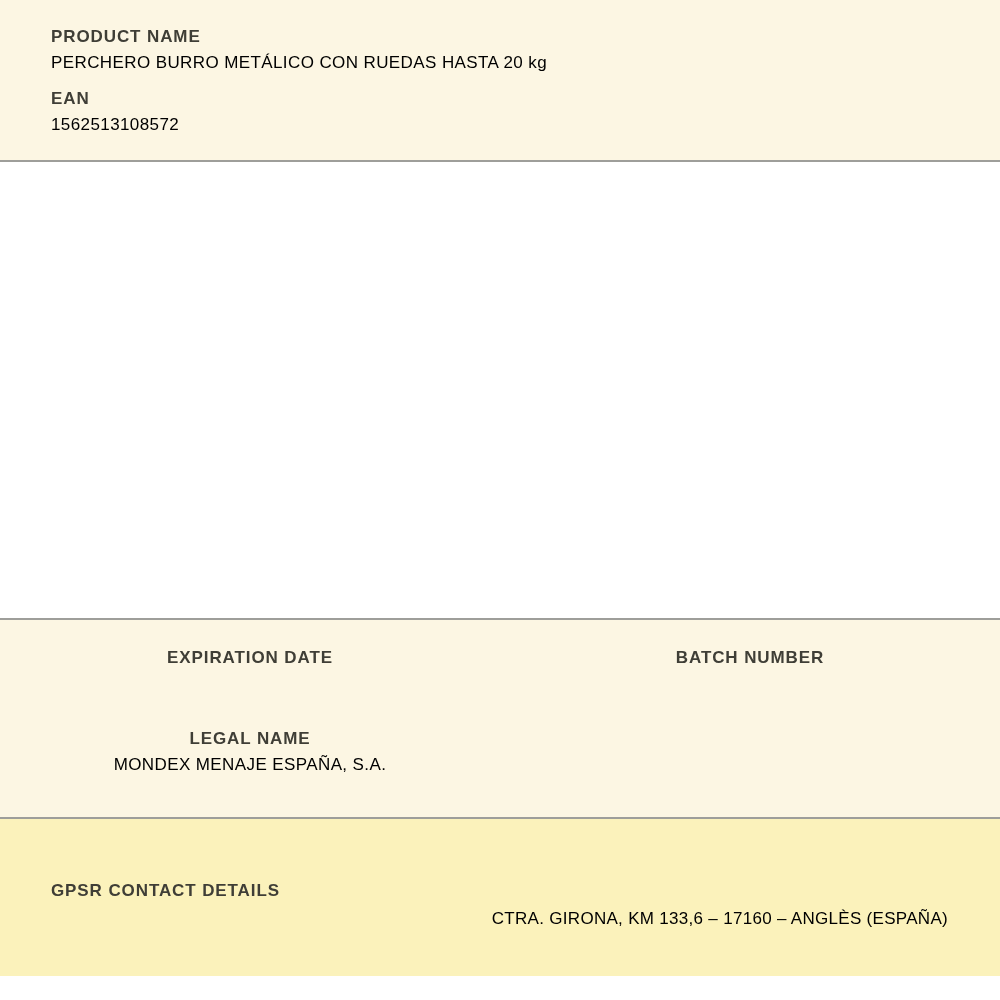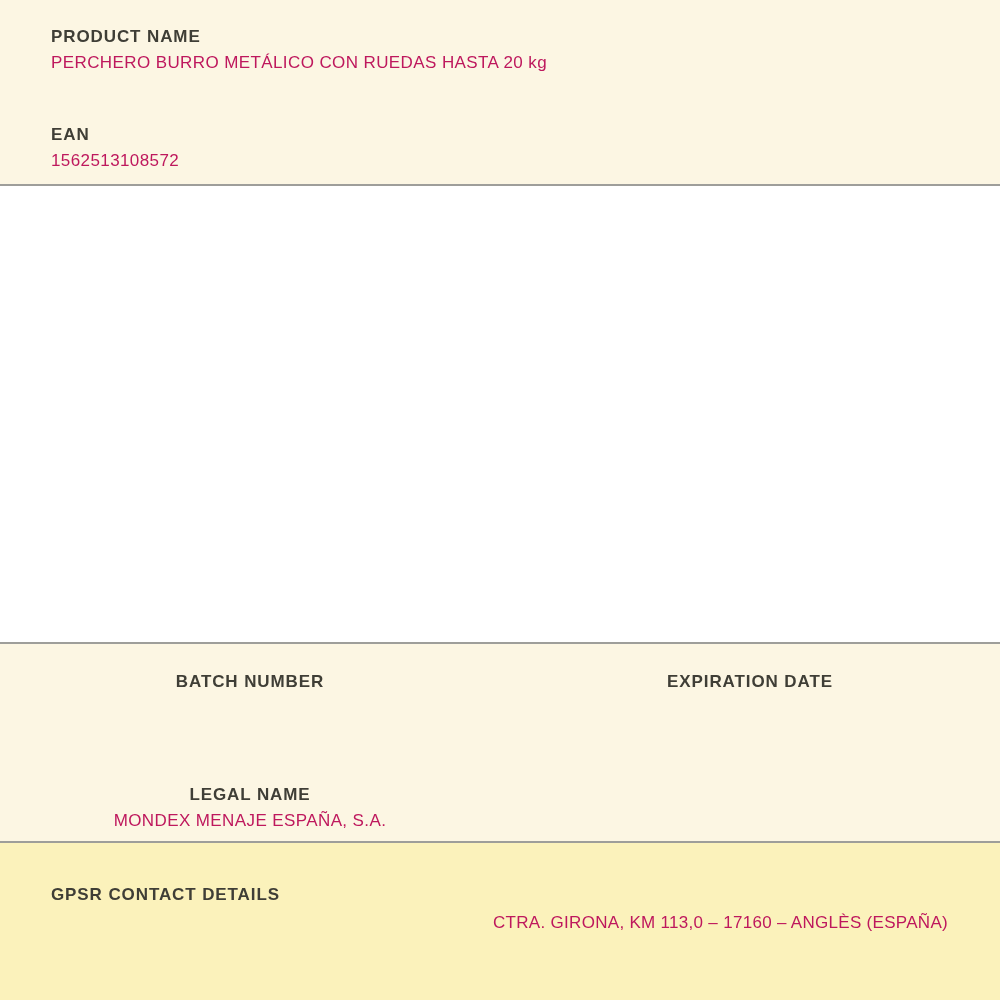--- a/index.html
+++ b/index.html
@@ -12,39 +12,39 @@
     position: relative;
     width: 1000px;
     height: 1000px;
     background: #ffffff;
     overflow: hidden;
   }
   section { box-sizing: border-box; }
 
   
   .top-section {
-    height: 186px;
+    height: 162px;
     background: #FCF6E3;
     border-bottom: 2px solid #9E9E9A;
     padding: 27px 51px 0 51px;
   }
-  .field + .field { margin-top: 52px; }
+  .field + .field { margin-top: 16px; }
 
   .label {
     font-size: 17px;
     font-weight: bold;
     letter-spacing: 0.9px;
     color: #3F3E36;
     line-height: 20px;
     min-height: 20px;
   }
   .value {
     font-size: 17px;
     letter-spacing: 0.4px;
-    color: #be185d;
+    color: #000000;
     line-height: 20px;
     min-height: 20px;
     margin-top: 6px;
   }
 
   
   .image-section {
     height: 458px;
     background: #ffffff;
     border-bottom: 2px solid #9E9E9A;
@@ -55,27 +55,27 @@
     height: 199px;
     background: #FCF6E3;
     border-bottom: 2px solid #9E9E9A;
     padding-top: 28px;
   }
   .details-row {
     display: grid;
     grid-template-columns: 1fr 1fr;
   }
   .details-row .col { text-align: center; }
-  .details-row.second { margin-top: 67px; }
+  .details-row.second { margin-top: 35px; }
 
   
   .gpsr-section {
     height: 157px;
     background: #FBF2BB;
-    padding: 42px 52px 0 51px;
+    padding: 62px 52px 0 51px;
   }
   .gpsr-section .address {
     text-align: right;
     margin-top: 8px;
     letter-spacing: 0.3px;
   }
 </style>
 </head>
 <body>
 
@@ -90,36 +90,36 @@
       <div class="label">EAN</div>
       <div class="value">1562513108572</div>
     </div>
   </section>
 
   <section class="image-section"></section>
 
   <section class="details-section">
     <div class="details-row first">
       <div class="col">
-        <div class="label">BATCH NUMBER</div>
+        <div class="label">EXPIRATION DATE</div>
         <div class="value"></div>
       </div>
       <div class="col">
-        <div class="label">EXPIRATION DATE</div>
+        <div class="label">BATCH NUMBER</div>
         <div class="value"></div>
       </div>
     </div>
     <div class="details-row second">
       <div class="col">
         <div class="label">LEGAL NAME</div>
         <div class="value">MONDEX MENAJE ESPAÑA, S.A.</div>
       </div>
       <div class="col">
       </div>
     </div>
   </section>
 
   <section class="gpsr-section">
     <div class="label">GPSR CONTACT DETAILS</div>
-    <div class="value address">CTRA. GIRONA, KM 113,0 – 17160 – ANGLÈS (ESPAÑA)</div>
+    <div class="value address">CTRA. GIRONA, KM 133,6 – 17160 – ANGLÈS (ESPAÑA)</div>
   </section>
 
 </div>
 
 </body></html>

